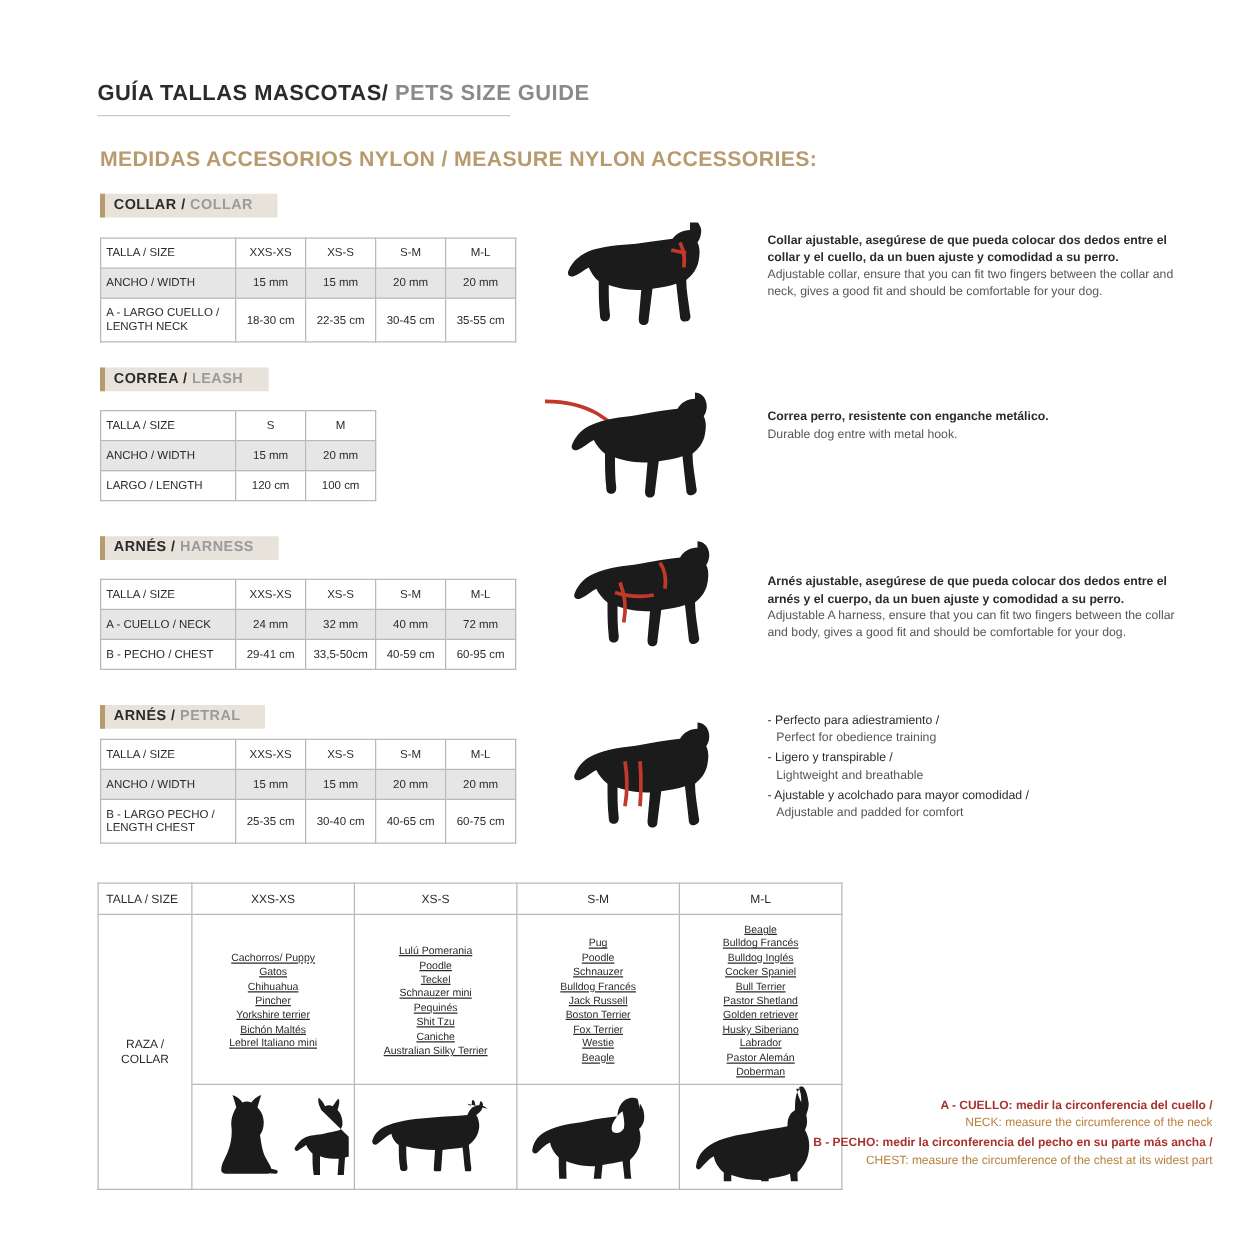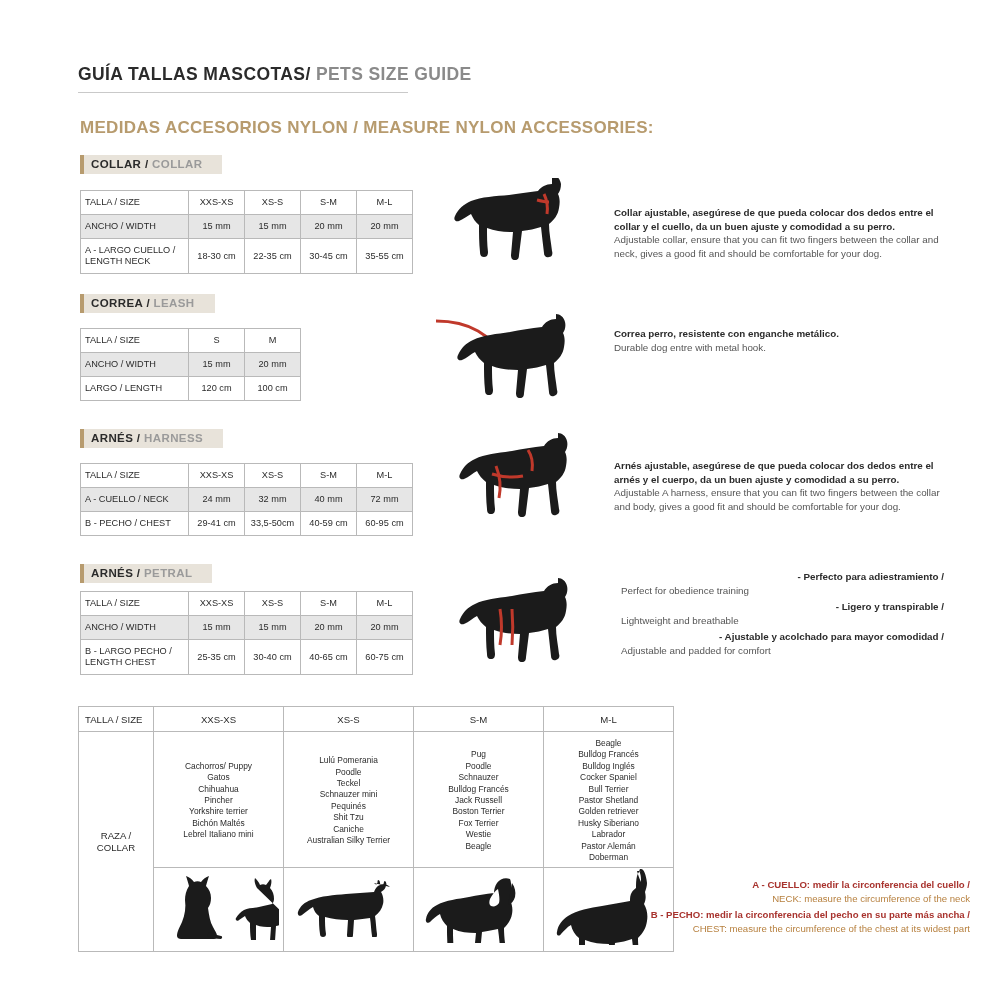--- a/index.html
+++ b/index.html
@@ -91,21 +91,21 @@
   }
   .desc .es { font-weight: bold; color: #2b2b2b; display: block; }
   .desc .en { color: #555555; display: block; }
 
   .bullets {
     position: absolute;
     font-size: 9.8px;
     line-height: 13.6px;
     width: 330px;
   }
-  .bullets .b-es { font-weight: bold; color: #2b2b2b; display: block; text-align: right; }
+  .bullets .b-es { font-weight: normal; color: #2b2b2b; display: block; }
   .bullets .b-en { color: #555555; display: block; padding-left: 7px; }
   .bullets .grp { margin-bottom: 3px; }
 
   .notes {
     position: absolute;
     font-size: 9.6px;
     line-height: 13.5px;
     width: 330px;
     text-align: right;
   }
@@ -134,20 +134,21 @@
     color: #2b2b2b;
   }
   .bd-head.left { text-align: left; padding-left: 6px; }
   .bd-list {
     text-align: center;
     font-size: 8.4px;
     line-height: 11.4px;
     color: #2b2b2b;
     padding: 6px 2px 4px 2px;
     vertical-align: top;
+    text-decoration: underline;
   }
   .bd-rowlabel {
     text-align: center;
     font-size: 9.6px;
     line-height: 12px;
     color: #2b2b2b;
   }
   .bd-sil {
     height: 78px;
     text-align: center;
@@ -210,21 +211,21 @@
     </table>
 
   <div class="sil-wrap" style="left:440px; top:178px;">
     <svg width="160" height="100" viewBox="0 0 160 100">
       <path class="sil" d="M112 6c-6 0-11 3-14 7-10 1-20 3-29 4-13 1-28 2-38 6-7 3-13 8-16 15-2 4 1 6 4 5 5-2 8-5 12-7 2 4 4 8 8 11 0 9 0 18 1 27 0 3 1 5 4 5s4-2 4-5c-1-8-1-16-1-24 8 3 17 4 26 4l-2 23c0 3 1 5 4 5s4-2 4-5l3-24c7-1 13-2 19-4 1 9 2 18 3 26 0 3 2 5 5 4 3 0 4-3 3-6-1-9-3-18-3-27 5-4 9-9 10-16 1-5 1-10-1-14 2-3 3-6 3-10-1-5-4-9-9-10z"></path>
       <path class="red" stroke-width="3" d="M104 16c3 6 4 13 3 20"></path>
       <path class="red" stroke-width="3" d="M97 22c4 1 8 2 12 2"></path>
     </svg>
   </div>
 
-  <div class="desc" style="left:614px; top:186px;margin-top:20px;">
+  <div class="desc" style="left:614px; top:186px;">
     <span class="es">Collar ajustable, asegúrese de que pueda colocar dos dedos entre el collar y el cuello, da un buen ajuste y comodidad a su perro.</span>
     <span class="en">Adjustable collar, ensure that you can fit two fingers between the collar and neck, gives a good fit and should be comfortable for your dog.</span>
   </div>
 
   <div class="sec-label" style="left:80px; top:294px;">
     <span>CORREA /</span><span class="lt"> LEASH</span>
   </div>
 
   <table class="sz" style="left:80px; top:328px; width:220px;">
     <colgroup>

